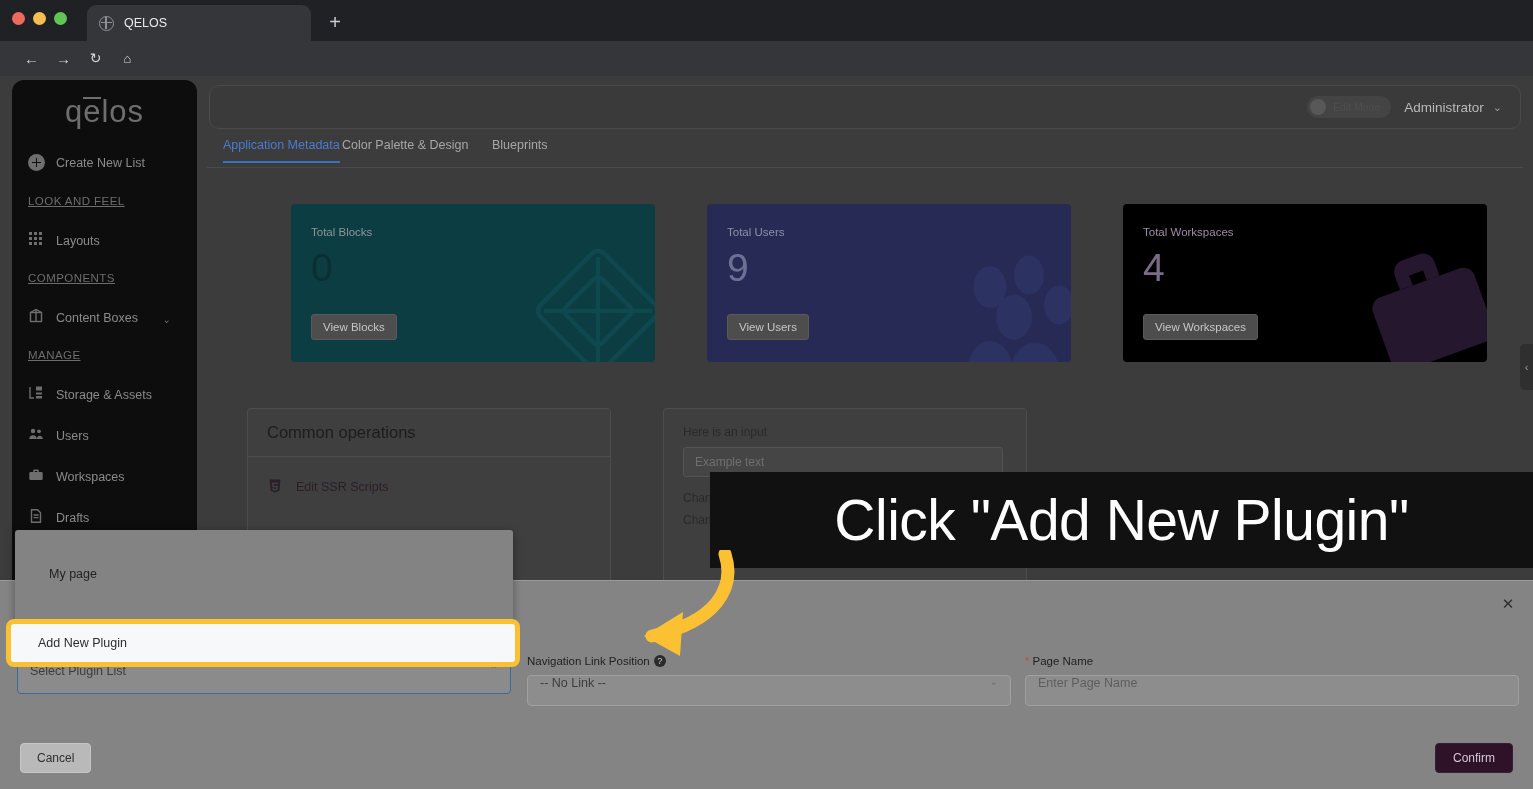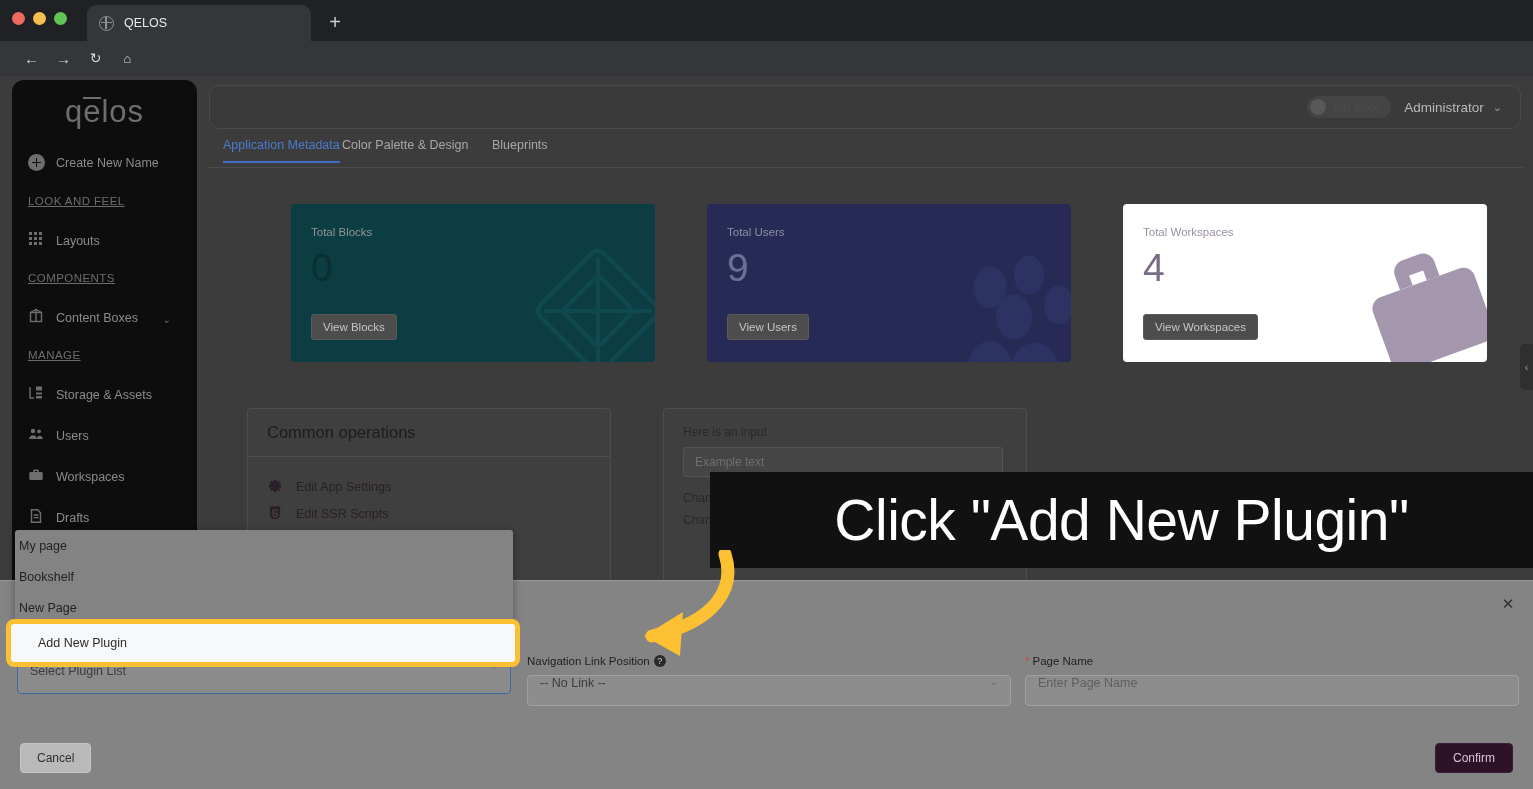--- a/index.html
+++ b/index.html
@@ -171,21 +171,21 @@
   }
 
   
   .cards { position: absolute; left: 50px; top: 124px; width: 1246px; height: 158px; margin-left: 44px; }
   .card {
     position: absolute; top: 0; width: 364px; height: 158px;
     border-radius: 4px; overflow: hidden;
   }
   .card.c0 { left: 0px;   background: #0c3d42; }
   .card.c1 { left: 416px; background: #262a55; }
-  .card.c2 { left: 832px; background: #ffffff; }
+  .card.c2 { left: 832px; background: #000000; }
   .card-label { position: absolute; left: 20px; top: 22px; font-size: 11.5px; color: #8e9598; }
   .card.c1 .card-label { color: #8e90a6; }
   .card.c2 .card-label { color: #9b8ea6; }
   .card-value { position: absolute; left: 20px; top: 42px; font-size: 39px; color: #0a2f33; font-weight: 400; }
   .card.c1 .card-value { color: #6d7094; }
   .card.c2 .card-value { color: #7a6c88; }
   .card-btn {
     position: absolute; left: 20px; bottom: 22px;
     background: #4d4d4d; border: 1px solid #5a5a5a; border-radius: 3px;
     font-size: 11.5px; color: #c6c6c6; padding: 6px 11px;
@@ -221,21 +221,21 @@
 
   
   .dropdown {
     position: absolute; left: 15px; top: 530px; width: 498px; height: 96px;
     background: #838383; border-radius: 3px;
     box-shadow: 0 2px 8px rgba(0,0,0,0.35);
     overflow: hidden; z-index: 40;
   }
   .dd-item {
     height: 31px; display: flex; align-items: center;
-    padding-left: 4px; font-size: 12.5px; color: #222;
+    padding-left: 34px; font-size: 12.5px; color: #222; margin-top: 28px;
   }
 
   .dd-highlight {
     position: absolute; left: 6px; top: 619px; width: 514px; height: 48px;
     border: 5px solid #fcc133; border-radius: 8px; z-index: 42;
     background: #f7f8fa;
   }
   .dd-highlight .dd-hl-text {
     position: absolute; left: 27px; top: 12px; font-size: 12.5px; color: #2d2d2d;
   }
@@ -327,21 +327,21 @@
     <div class="kebab">⋮</div>
   </div>
 
   <div class="app">
 
     <div class="sidebar">
       <div class="logo">q<span class="bar">e</span>los</div>
 
       <div class="side-create">
         <span class="plus-circle"></span>
-        <span>Create New Name</span>
+        <span>Create New List</span>
       </div>
 
       <div class="side-head">LOOK AND FEEL</div>
       <div class="side-item">
         <span class="sico">
           <svg viewBox="0 0 16 16" width="16" height="16" fill="currentColor">
               <rect x="1" y="1" width="3" height="3"></rect>
               <rect x="6" y="1" width="3" height="3"></rect>
               <rect x="11" y="1" width="3" height="3"></rect>
               <rect x="1" y="6" width="3" height="3"></rect>
@@ -470,29 +470,20 @@
           </div>
         </div>
       </div>
 
       <div class="panel panel-left">
         <div class="panel-head">Common operations</div>
         <div class="panel-body">
           <div class="op-row">
             <span class="op-ico">
               <svg viewBox="0 0 16 16" width="16" height="16" fill="currentColor">
-                  <path d="M8 5.2A2.8 2.8 0 108 10.8 2.8 2.8 0 008 5.2zm0 4.1a1.3 1.3 0 110-2.6 1.3 1.3 0 010 2.6z"></path>
-                  <path d="M14 6.6l-1.4-.3-.4-1 .8-1.2-1.1-1.1-1.2.8-1-.4L9.4 2H6.6l-.3 1.4-1 .4-1.2-.8L3 4.1l.8 1.2-.4 1L2 6.6v2.8l1.4.3.4 1-.8 1.2 1.1 1.1 1.2-.8 1 .4.3 1.4h2.8l.3-1.4 1-.4 1.2.8 1.1-1.1-.8-1.2.4-1 1.4-.3z"></path>
-                </svg>
-            </span>
-            <span>Edit App Settings</span>
-          </div>
-          <div class="op-row">
-            <span class="op-ico">
-              <svg viewBox="0 0 16 16" width="16" height="16" fill="currentColor">
                   <path d="M2.6 1.5h10.8l-1 11.3L8 14.5l-4.4-1.7z"></path>
                   <path d="M5 4.4h6v1.7H6.7l.1 1.6h4.1l-.4 4.3L8 12.7l-2.4-.7-.2-1.9h1.7l.1.9 .9.3.9-.3.1-1.4H5.3z" fill="#3f3f3f"></path>
                 </svg>
             </span>
             <span>Edit SSR Scripts</span>
           </div>
         </div>
       </div>
 
       <div class="panel panel-right">

